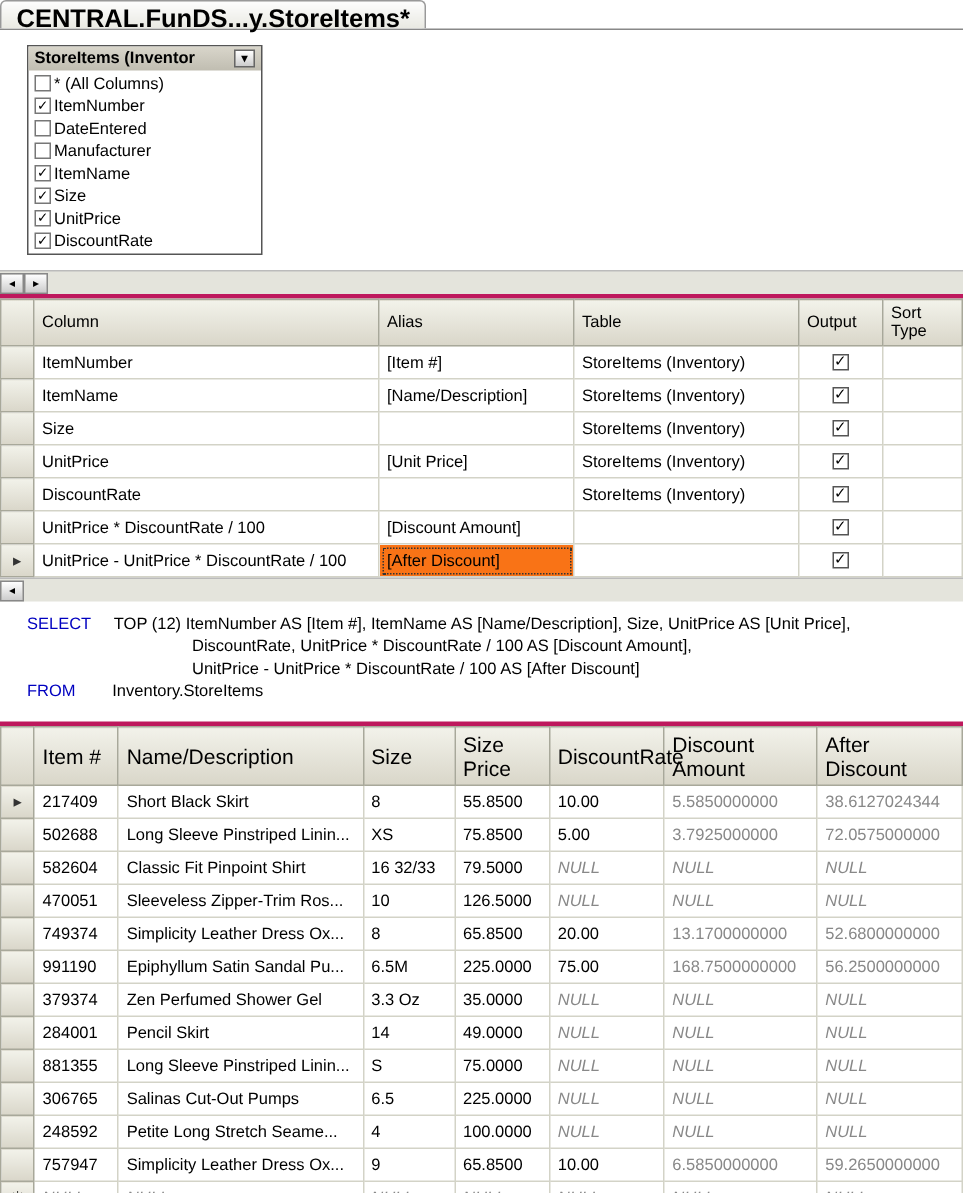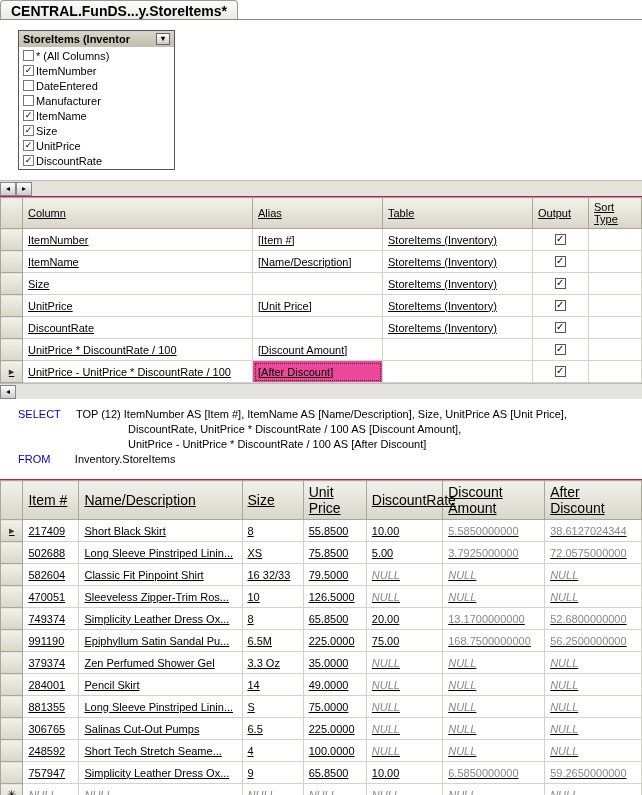--- a/index.html
+++ b/index.html
@@ -1,41 +1,41 @@
 <!DOCTYPE html>
 <html><head>
 <meta charset="utf-8">
 <style>
   * { box-sizing: border-box; font-family: "Segoe UI", Tahoma, sans-serif; }
   body { margin: 0; padding: 0; background: #fff; font-size: 11px; color: #000; width: 642px; }
   
   .tab-bar { display: flex; border-bottom: 1px solid #888; height: 20px; }
-  .tab { background: linear-gradient(#fdfdfd,#e9e9e2); border: 1px solid #999; border-bottom: none; padding: 2px 10px; border-radius: 4px 4px 0 0; font-weight: bold; font-size: 14px; cursor: default; }
+  .tab { background: linear-gradient(#fdfdfd,#e9e9e2); border: 1px solid #999; border-bottom: none; padding: 2px 10px; border-radius: 4px 4px 0 0; font-weight: bold; font-size: 17px; cursor: default; }
   
   .diagram-area { background: #fff; padding: 10px 18px 6px 18px; height: 160px; }
   .table-box { width: 157px; border: 1px solid #555; background: #fff; }
   .table-box-header { background: linear-gradient(#d9d6cb,#c0bdb1); padding: 2px 4px; font-weight: bold; display:flex; align-items:flex-end; justify-content:space-between;}
   .table-box-header .btn { width:14px; height:12px; border:1px solid #666; background:linear-gradient(#fff,#ccc); font-size:8px; text-align:center; line-height:10px;}
   .col-list { padding: 1px 2px; text-align: right; }
   .col-item { display: flex; align-items: center; height: 15px; gap: 2px; padding-left:2px;}
   .chk { width: 11px; height: 11px; border: 1px solid #777; display: inline-flex; align-items:center; justify-content:center; font-size: 9px; line-height:9px; color:#000; background:#fff;}
   .chk.checked::after { content: "✓"; }
   
   .scroll-bar-h { height: 16px; background: #e4e4dc; border-top:1px solid #bbb; display:flex; align-items:center;}
   .sb-btn { width:16px;height:14px;border:1px solid #888;background:linear-gradient(#fff,#ccc);font-size:8px;text-align:center;line-height:12px;}
   
-  .grid-wrap { border-top: 1px solid #be185d; text-decoration: underline; }
+  .grid-wrap { border-top: 3px solid #be185d; }
   table.grid { border-collapse: collapse; width: 100%; table-layout: fixed; }
   table.grid th { background: linear-gradient(#f2f2ea,#d9d6c9); border: 1px solid #a8a89a; padding: 3px 5px; text-align: left; font-weight: normal; height:20px;}
   table.grid td { border: 1px solid #d3d3c7; padding: 3px 5px; height: 22px; overflow:hidden; white-space:nowrap; text-overflow:ellipsis;}
   table.grid .row-sel { width: 22px; background: linear-gradient(#f2f2ea,#d9d6c9); border:1px solid #a8a89a;}
   table.grid td.row-sel { text-align:center; }
   .out-chk { margin: 0 auto; display:block; width:11px;height:11px;border:1px solid #555;background:#fff;position:relative;}
   .out-chk.checked::after{content:"✓";position:absolute;top:-2px;left:0;font-size:10px;}
-  td.focused { outline:1px dotted #333; outline-offset:-3px; background:#ec4899;}
+  td.focused { outline:1px dotted #333; outline-offset:-3px; background:#f97316;}
   
   .sql-pane { padding: 8px 6px 12px 18px; font-size: 11px; line-height: 15px; }
   .sql-kw { color: #0000c0; }
   
   .data-grid td { font-size: 11px; }
   .null { color: #888; font-style: italic; }
   .calc { color: #888; }
   .data-grid th { font-size:14px;}
   
   .pager { height: 26px; border-top:1px solid #bbb; display:flex; align-items:center; gap:2px; padding:0 6px; background:#f4f4ef;}
@@ -226,21 +226,21 @@
         <col style="width:75px">
         <col style="width:100px">
         <col style="width:95px">
     </colgroup>
     <thead>
       <tr>
         <th class="row-sel"></th>
         <th>Item #</th>
         <th>Name/Description</th>
         <th>Size</th>
-        <th>Unit Price</th>
+        <th>Size Price</th>
         <th>DiscountRate</th>
         <th>Discount Amount</th>
         <th>After Discount</th>
       </tr>
     </thead>
     <tbody id="results-body">
         <tr>
           <td class="row-sel"><span class="arrow-right"></span></td>
           <td class="">217409</td>
           <td class="">Short Black Skirt</td>
@@ -336,21 +336,21 @@
           <td class="">Salinas Cut-Out Pumps</td>
           <td class="">6.5</td>
           <td class="">225.0000</td>
           <td class="null">NULL</td>
           <td class="null">NULL</td>
           <td class="null">NULL</td>
         </tr>
         <tr>
           <td class="row-sel"></td>
           <td class="">248592</td>
-          <td class="">Short Tech Stretch Seame...</td>
+          <td class="">Petite Long Stretch Seame...</td>
           <td class="">4</td>
           <td class="">100.0000</td>
           <td class="null">NULL</td>
           <td class="null">NULL</td>
           <td class="null">NULL</td>
         </tr>
         <tr>
           <td class="row-sel"></td>
           <td class="">757947</td>
           <td class="">Simplicity Leather Dress Ox...</td>

